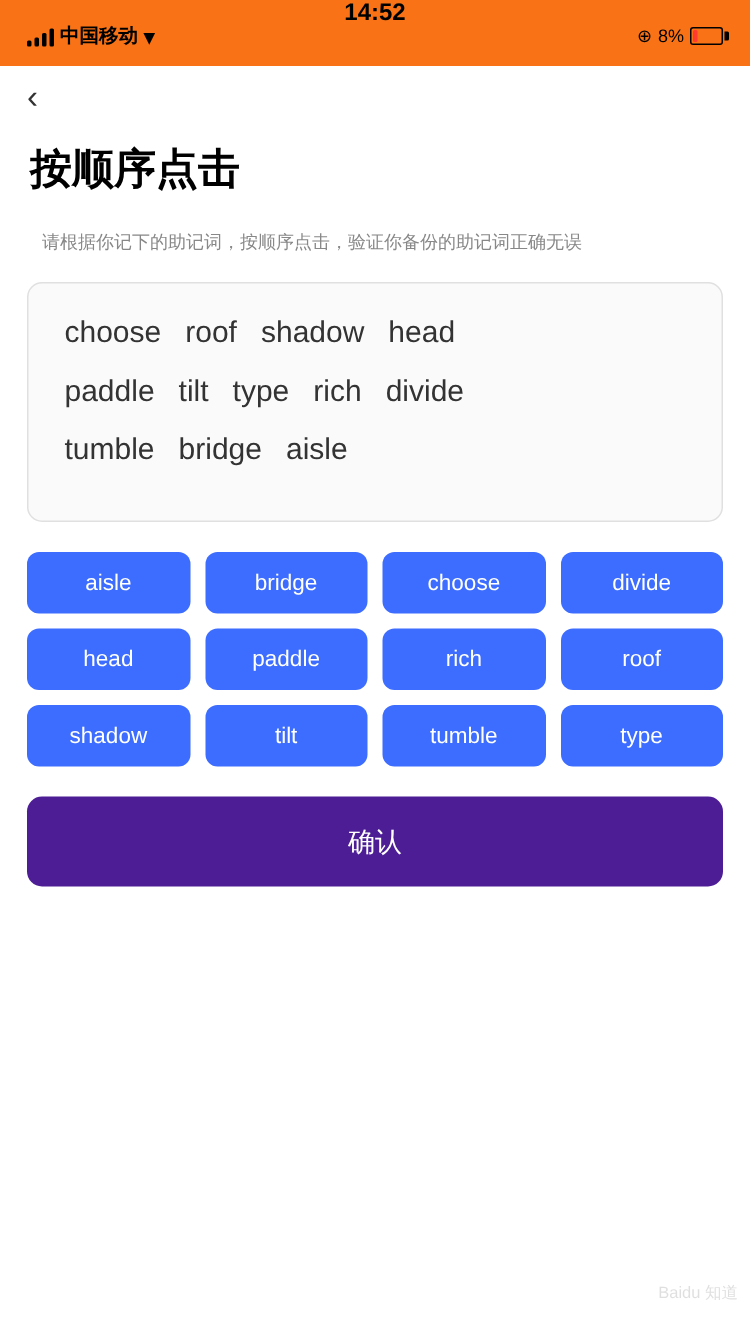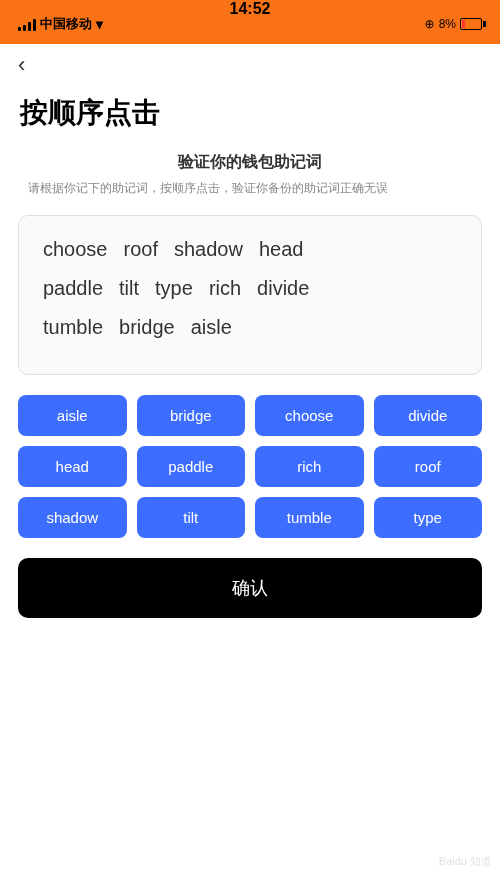--- a/index.html
+++ b/index.html
@@ -175,21 +175,21 @@
       cursor: pointer;
       text-align: center;
     }
 
     
     .confirm-section {
       margin: 0 18px 20px;
     }
     .confirm-btn {
       width: 100%;
-      background: #000000;
+      background: #4c1d95;
       color: #fff;
       border: none;
       border-radius: 10px;
       padding: 18px;
       font-size: 18px;
       font-weight: 500;
       cursor: pointer;
       text-align: center;
     }
 
@@ -230,21 +230,20 @@
   </div>
 </div>
 
 <div class="nav-bar">
   <span class="back-btn">‹</span>
 </div>
 
 <div class="page-title">按顺序点击</div>
 
 <div class="section-header">
-  <div class="section-title">验证你的钱包助记词</div>
   <div class="section-desc">请根据你记下的助记词，按顺序点击，验证你备份的助记词正确无误</div>
 </div>
 
 <div class="word-display-area">
   <div class="word-display-row">
     <span class="display-word">choose</span>
     <span class="display-word">roof</span>
     <span class="display-word">shadow</span>
     <span class="display-word">head</span>
   </div>

